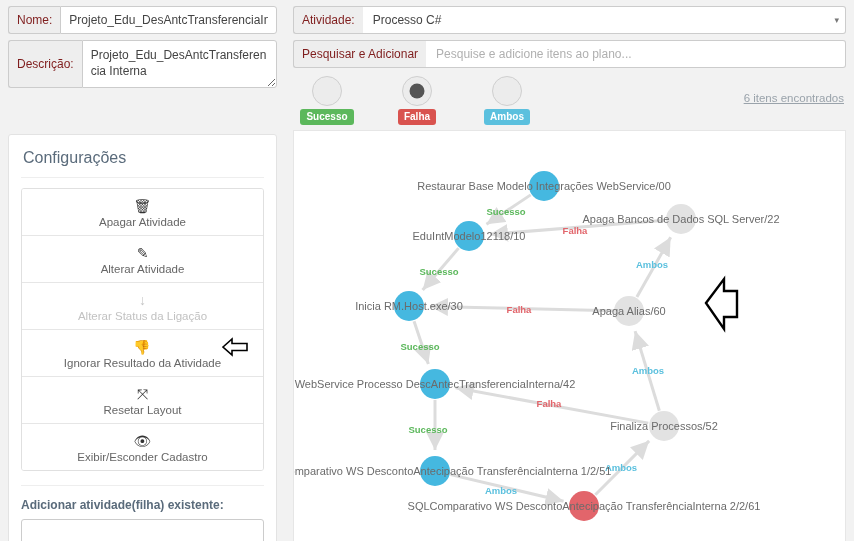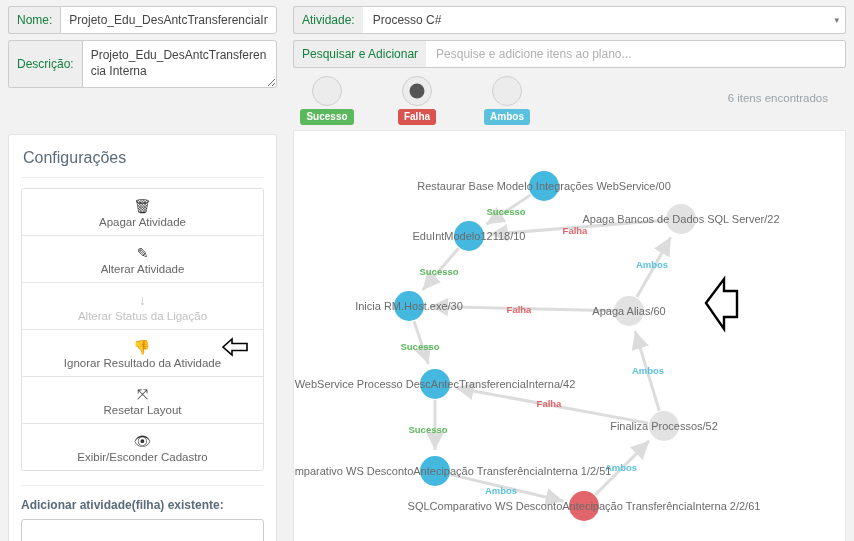--- a/index.html
+++ b/index.html
@@ -18,21 +18,21 @@
   .left-col { position: absolute; left: 0; top: 0; width: 285px; height: 541px; }
 
   .form-row { display: flex; align-items: stretch; margin: 6px 8px 0 8px; }
   .form-addon {
     background: #eeeeee;
     border: 1px solid #ccc;
     border-right: none;
     border-radius: 3px 0 0 3px;
     padding: 6px 8px;
     font-size: 12px;
-    color: #15803d;
+    color: #7f1d1d;
     display: flex; align-items: center;
     white-space: nowrap;
   }
   .form-control {
     flex: 1;
     border: 1px solid #ccc;
     border-radius: 0 3px 3px 0;
     padding: 6px 8px;
     font-size: 12px;
     font-family: "Liberation Sans", sans-serif;
@@ -133,22 +133,22 @@
     width: 15px; height: 15px; border-radius: 50%;
     background: #555;
   }
   .legend-badge {
     display: inline-block; margin-top: 3px;
     padding: 1px 6px 2px 6px; border-radius: 3px;
     font-size: 10px; font-weight: bold; color: #fff;
     line-height: 13px;
   }
   .found-text {
-    position: absolute; right: 18px; top: 16px;
-    font-size: 11.5px; color: #9aa3ab;
+    position: absolute; right: 2px; top: 16px;
+    font-size: 11.5px; color: #9aa3ab; text-decoration: underline;
   }
 
   
   .graph-panel {
     position: absolute; left: 8px; top: 130px;
     width: 553px; height: 411px;
     background: #fff;
     border: 1px solid #e6e6e6;
     border-bottom: none;
     overflow: hidden;

